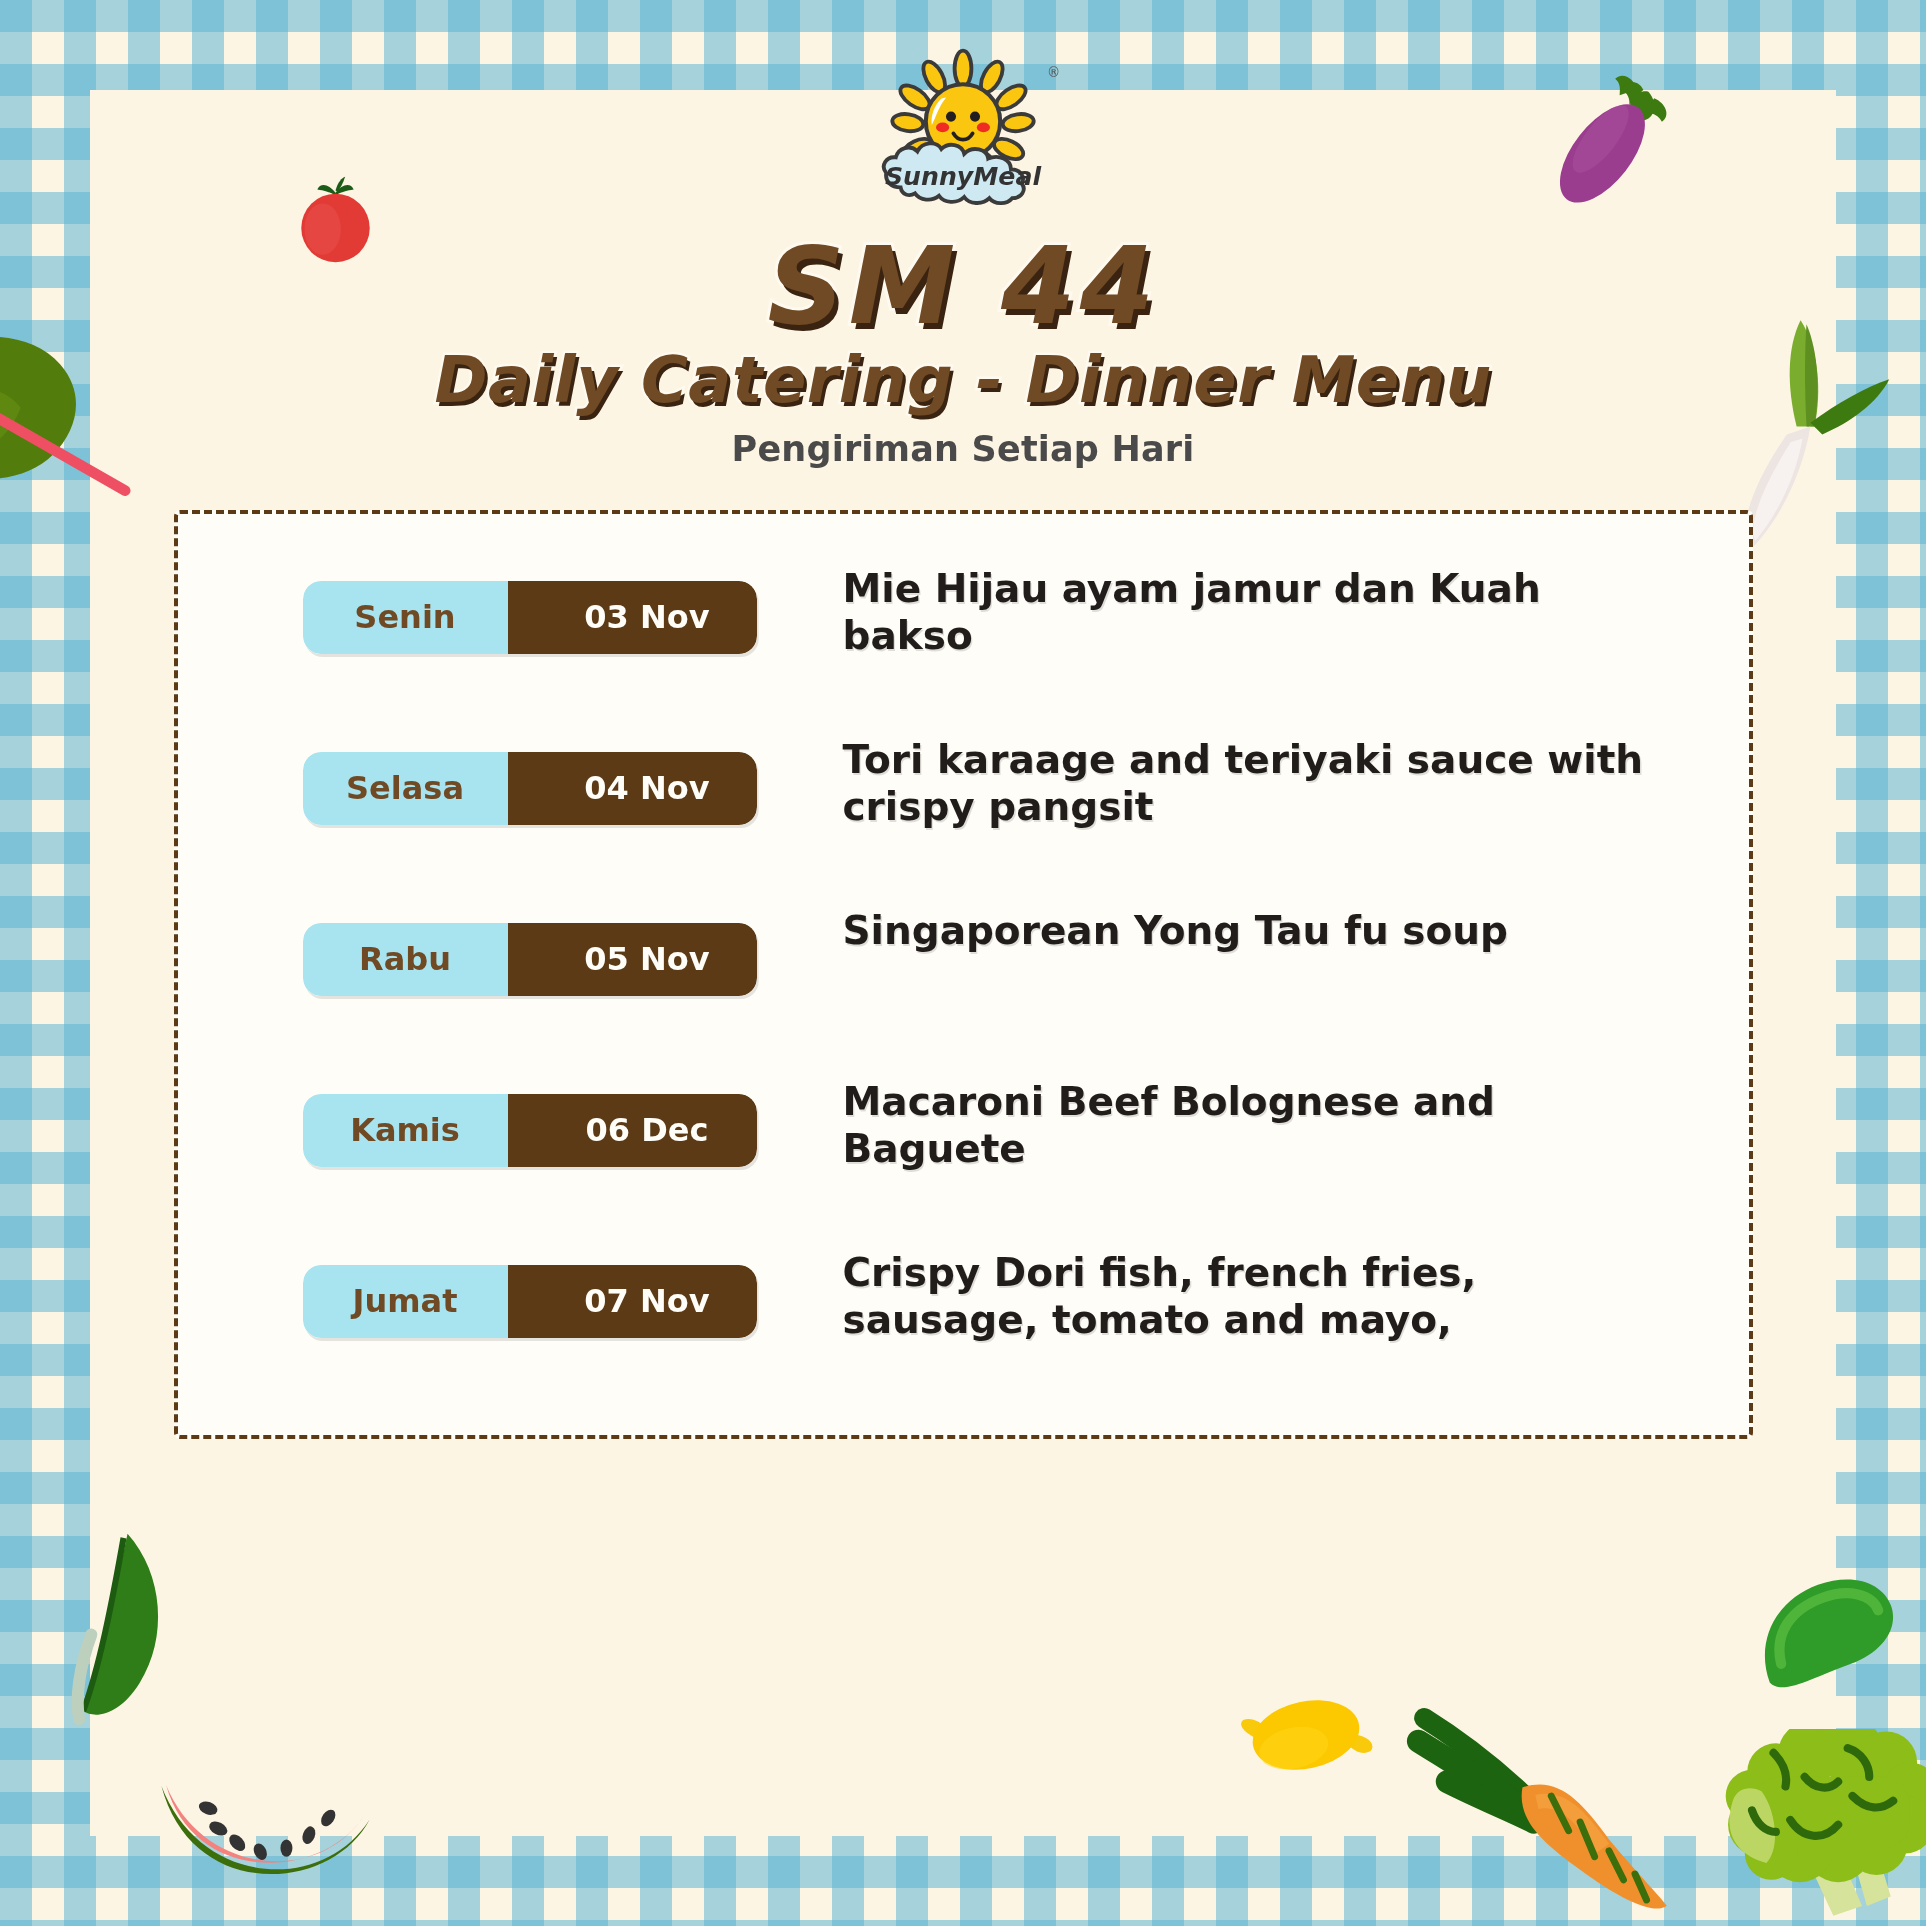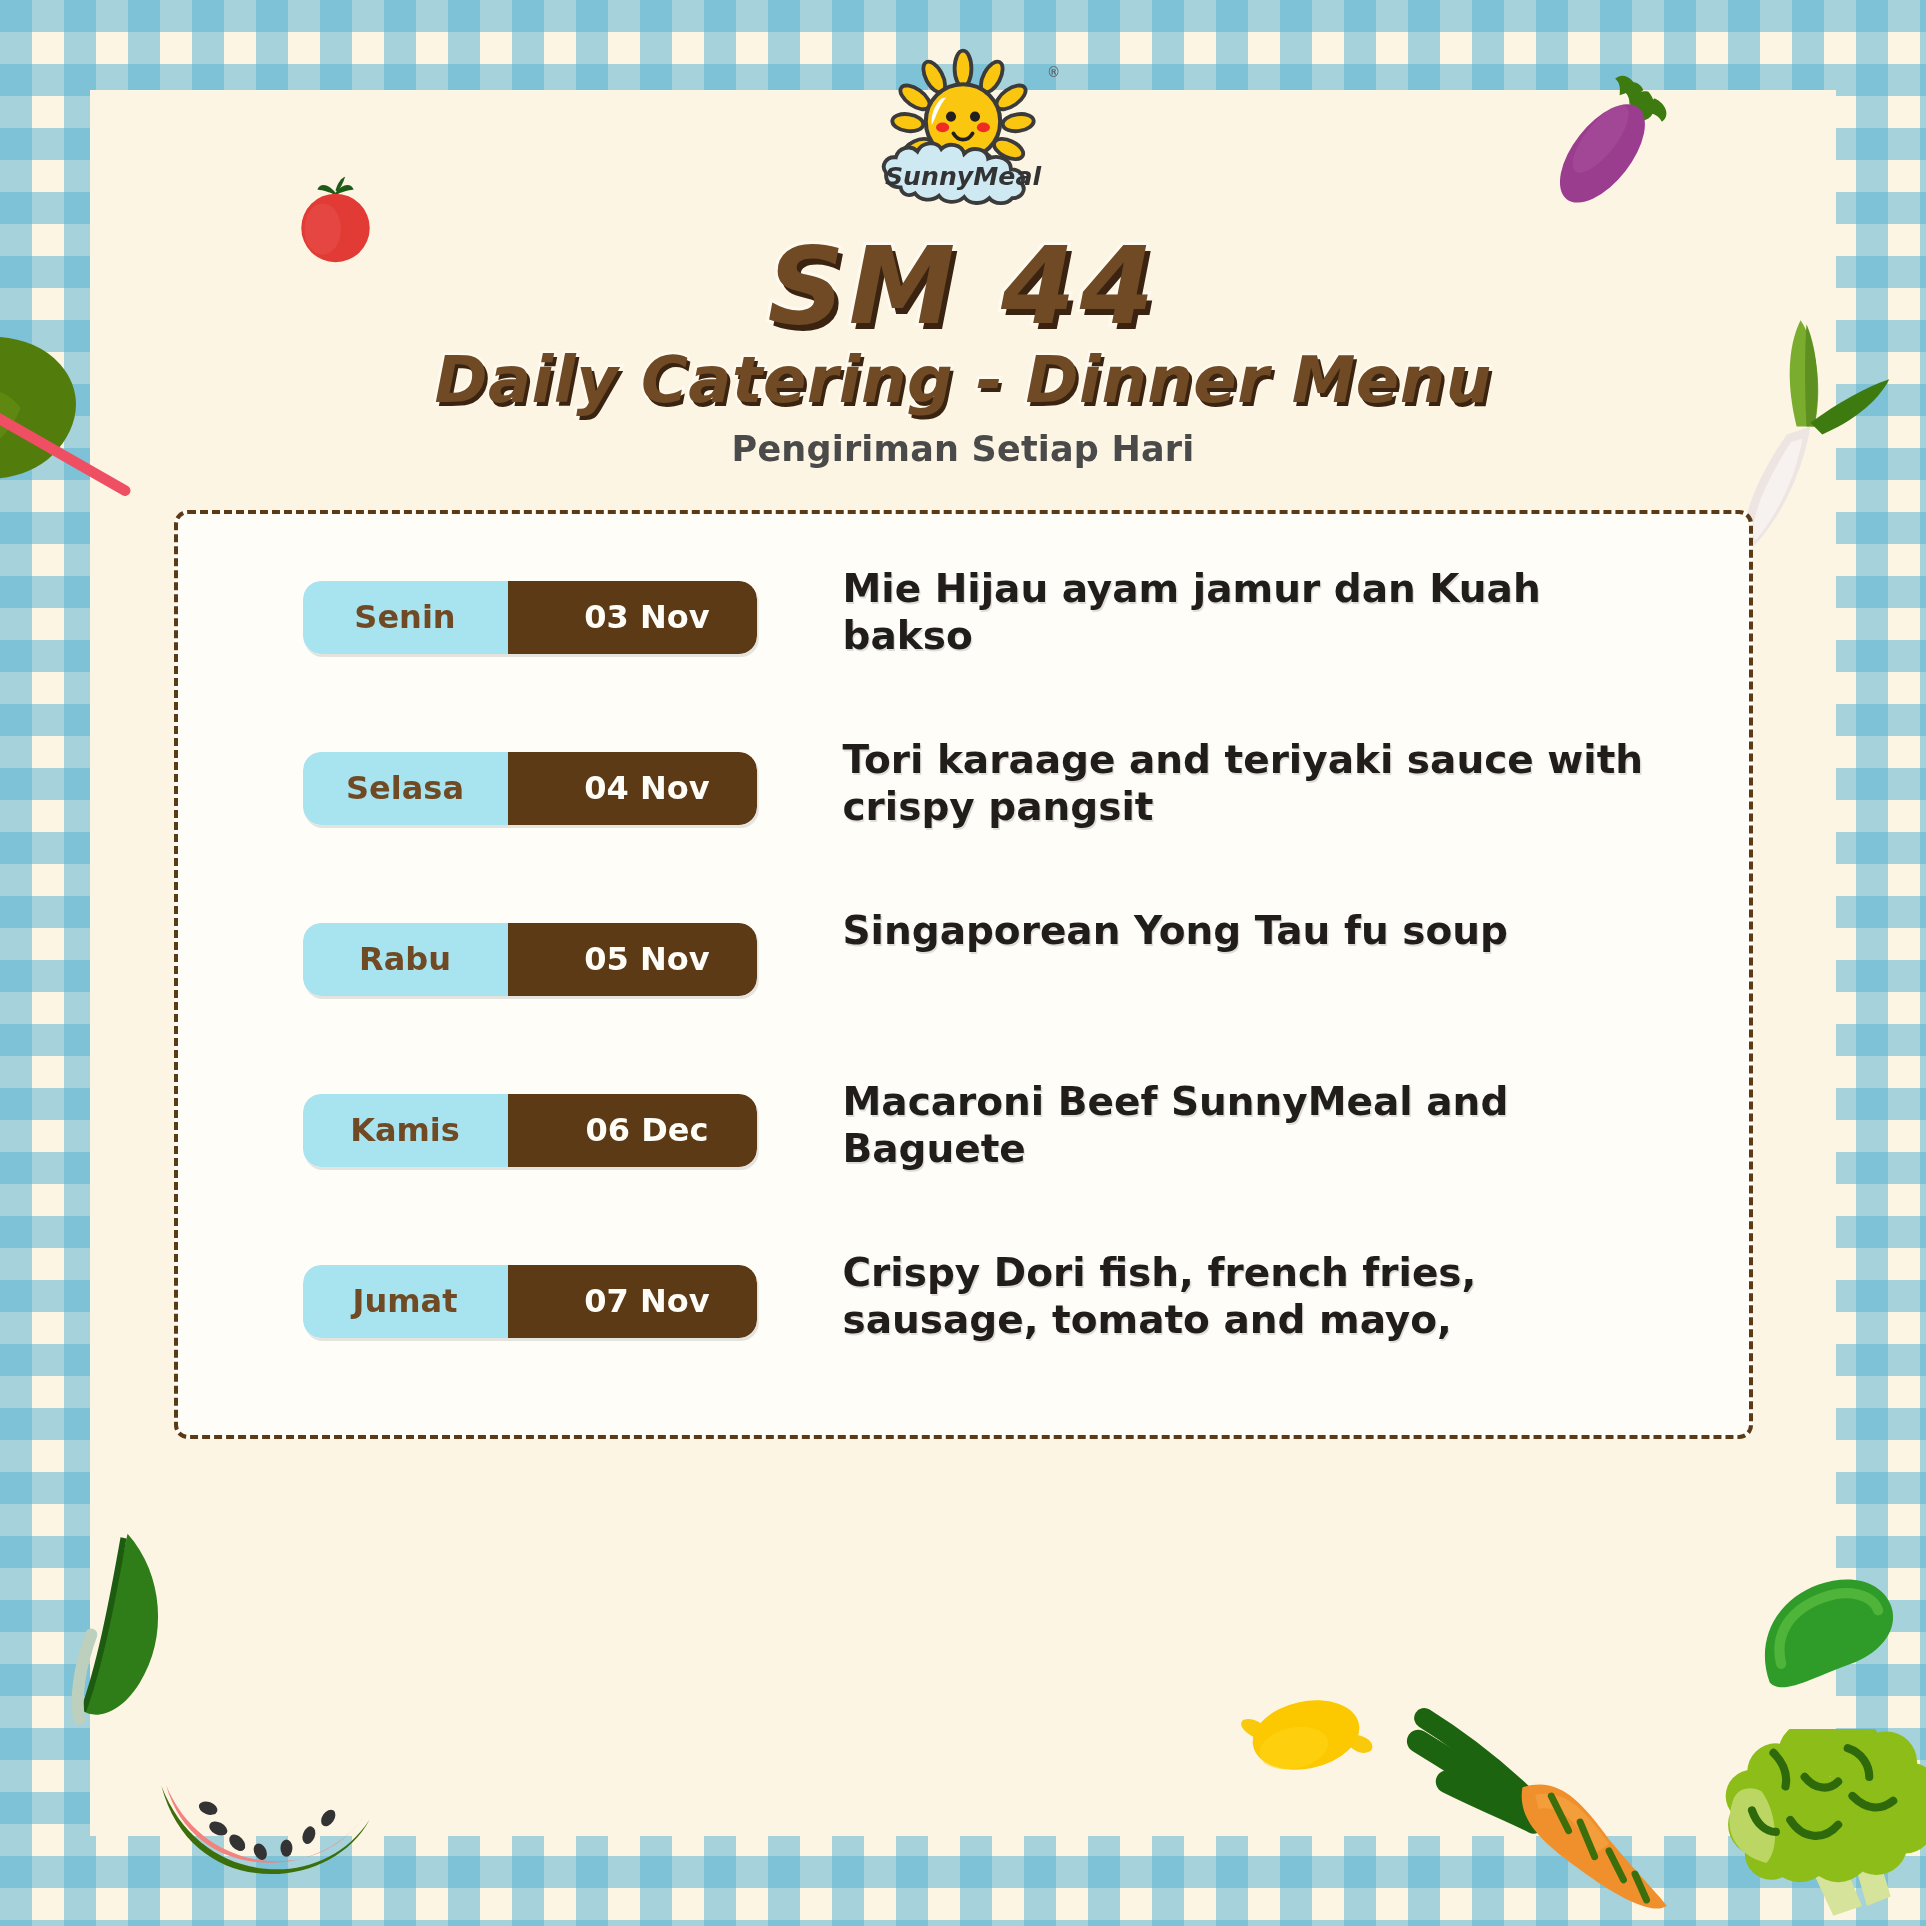--- a/index.html
+++ b/index.html
@@ -85,21 +85,21 @@
     letter-spacing: 0.2px;
   }
 
   
   #menu-card {
     margin-top: 41px;
     width: 1579px;
     height: 929px;
     background: #fffdf7;
     border: 4.7px dashed #5c3a16;
-    border-radius: 14px;
+    border-radius: 6px;
     padding: 51px 0 0 0;
     position: relative;
   }
   .menu-row {
     display: flex;
     align-items: flex-start;
     height: 171px;
     padding-left: 125px;
   }
   .pill {
@@ -328,21 +328,21 @@
         <div class="pill-date">05 Nov</div>
       </div>
       <div class="menu-desc">Singaporean Yong Tau fu soup</div>
     </div>
 
     <div class="menu-row">
       <div class="pill">
         <div class="pill-day">Kamis</div>
         <div class="pill-date">06 Dec</div>
       </div>
-      <div class="menu-desc">Macaroni Beef SunnyMeal and Baguete</div>
+      <div class="menu-desc">Macaroni Beef Bolognese and Baguete</div>
     </div>
 
     <div class="menu-row">
       <div class="pill">
         <div class="pill-day">Jumat</div>
         <div class="pill-date">07 Nov</div>
       </div>
       <div class="menu-desc">Crispy Dori fish, french fries, sausage, tomato and mayo,</div>
     </div>
 

